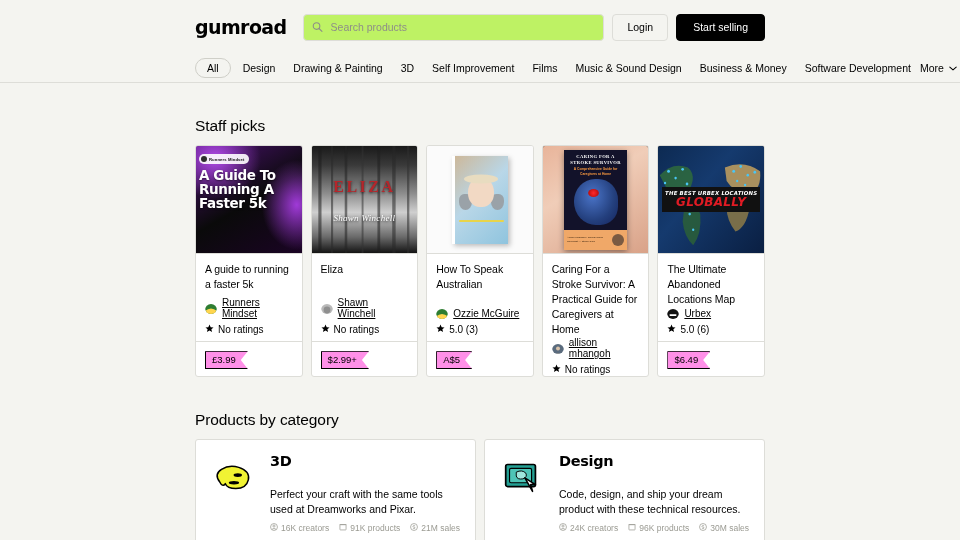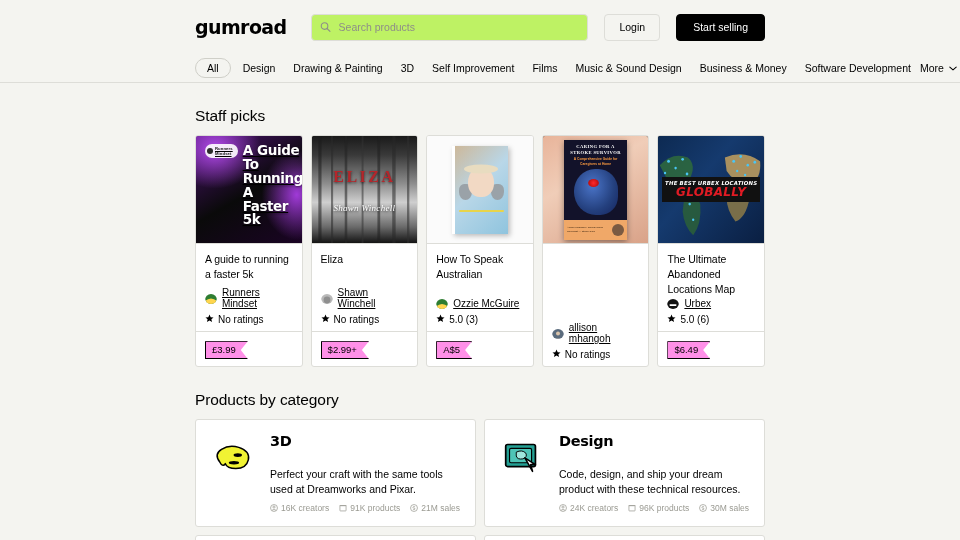--- a/index.html
+++ b/index.html
@@ -12,21 +12,21 @@
     -webkit-font-smoothing: antialiased;
   }
 
   
   .header {
     height: 54px;
     background: #f4f4f0;
     display: flex;
     align-items: center;
     padding: 14px 195px;
-    gap: 8px;
+    gap: 0;
   }
   .logo {
     font-size: 19px;
     font-weight: 700;
     letter-spacing: -0.6px;
     font-family: "DejaVu Sans", sans-serif;
     text-transform: lowercase;
     white-space: nowrap;
     color: #000;
     transform: scaleY(1.02);
@@ -107,21 +107,21 @@
     padding-right: 2px;
   }
   .chev { width: 8px; height: 5px; display: inline-block; }
 
   
   .page { padding: 0 195px; }
   .section-title {
     font-size: 15.5px;
     font-weight: 400;
     letter-spacing: -0.1px;
-    margin-top: 24px;
+    margin-top: 34px;
     margin-bottom: 10px;
   }
 
   
   .picks {
     display: grid;
     grid-template-columns: repeat(5, 1fr);
     gap: 8px;
   }
   .card {
@@ -192,22 +192,22 @@
     clip-path: polygon(0 0, 100% 0, calc(100% - 7px) 50%, 100% 100%, 0 100%);
   }
 
   
   .cover-5k {
     width: 100%; height: 100%;
     background:
       radial-gradient(ellipse 70% 60% at 18% 12%, #b14ae8 0%, rgba(177,74,232,0) 62%),
       radial-gradient(ellipse 55% 70% at 95% 55%, #a03ad8 0%, rgba(160,58,216,0) 60%),
       linear-gradient(150deg, #4b1170 0%, #0a0a0a 52%, #1a0424 100%);
-    padding: 8px 9px;
-    display: flex; flex-direction: row; gap: 5px; text-decoration: underline;
+    padding: 8px 3px;
+    display: flex; flex-direction: column; gap: 5px;
   }
   .badge-5k {
     align-self: flex-start;
     background: rgba(255,255,255,0.9);
     border-radius: 9px;
     font-size: 4.2px;
     font-weight: 700;
     padding: 2px 5px 2px 2px;
     color: #111;
     display: flex; align-items: center; gap: 2px;
@@ -384,21 +384,21 @@
   }
   .cat-desc {
     font-size: 10.5px; line-height: 1.45;
     color: #000; max-width: 215px; margin-top: 18px;
   }
   .cat-stats {
     display: flex; gap: 10px; margin-top: 6px;
     font-size: 8.5px; color: #9a9a92;
     align-items: center;
   }
-  .stat { display: flex; align-items: center; gap: 3px; white-space: nowrap; }
+  .stat { display: flex; gap: 3px; white-space: nowrap; }
   .stat svg { width: 8px; height: 8px; flex: none; }
 </style>
 </head>
 <body>
 
 <div class="header">
   <div class="logo">Gumroad</div>
 
   <div class="search-wrap">
     <svg class="search-icon" viewBox="0 0 16 16" fill="none" stroke="#8e8e88" stroke-width="1.6">
@@ -565,20 +565,21 @@
               <div class="stroke-lesion"></div>
             </div>
             <div class="stroke-footer">
               <div class="stroke-ftext">Allison Mhangoh / Clinical Nurse Specialist — Stroke Care</div>
               <div class="stroke-av"></div>
             </div>
           </div>
         </div>
       </div>
       <div class="card-body">
+        <div class="card-title">Caring For a Stroke Survivor: A Practical Guide for Caregivers at Home</div>
         <div class="card-meta">
           <div class="creator-row">
             <span class="avatar">
               <svg viewBox="0 0 12 12">
                   <circle cx="6" cy="6" r="6" fill="#5a6b7d"></circle>
                   <circle cx="6" cy="4.4" r="2" fill="#d8c2aa"></circle>
                   <path d="M1.6 12 Q6 7 10.4 12Z" fill="#d8c2aa"></path>
                 </svg>
             </span>
             <span class="creator-name">allison mhangoh</span>

